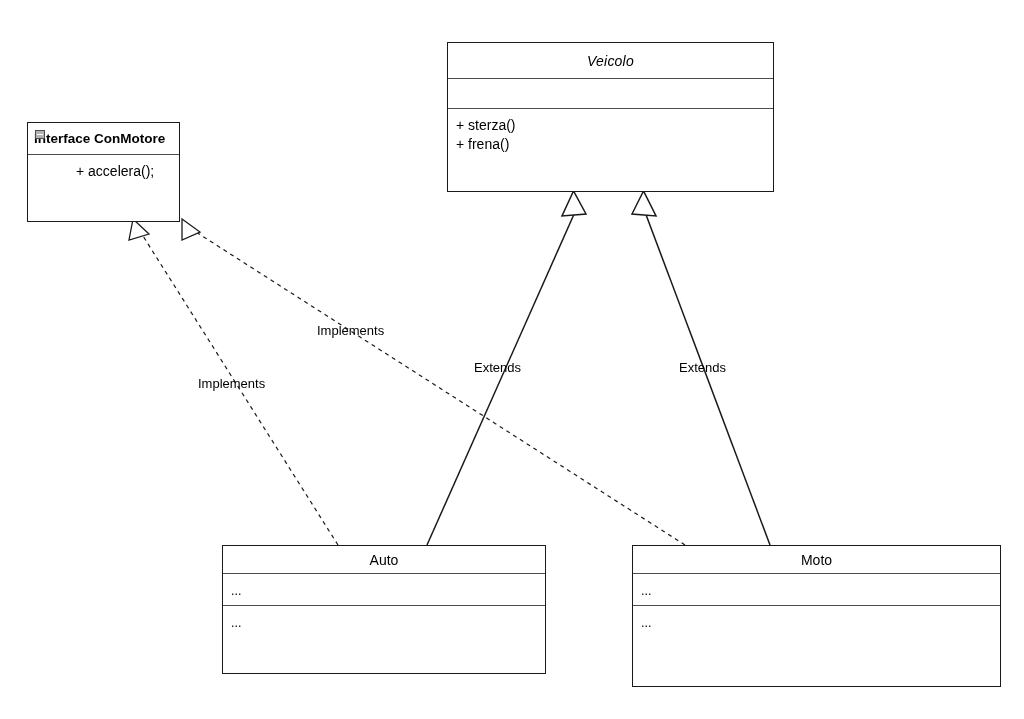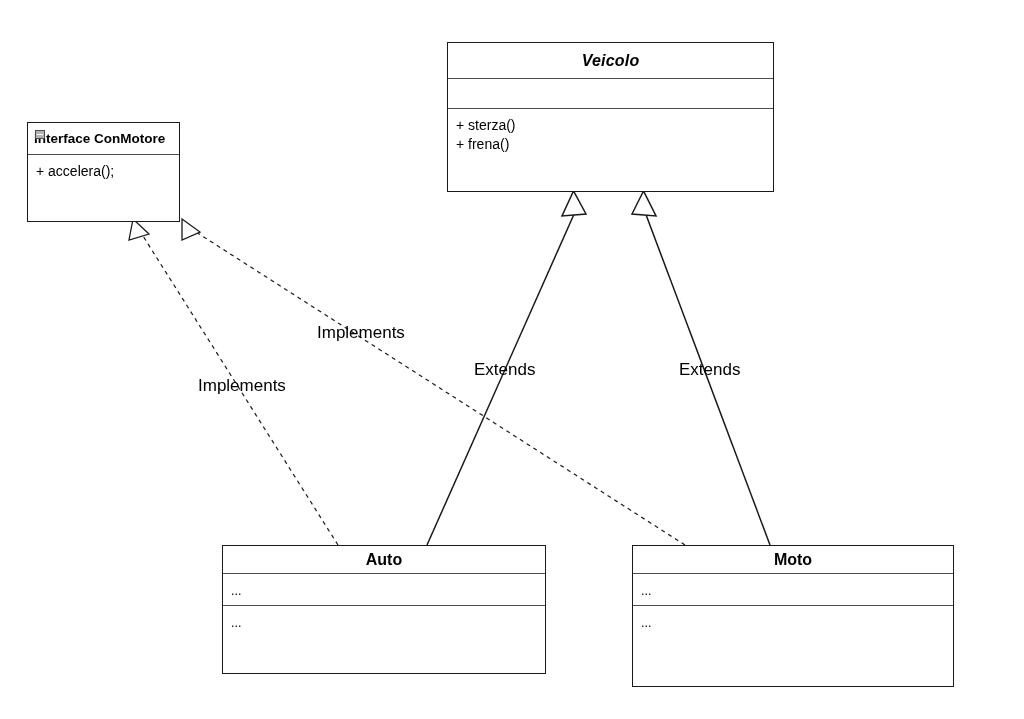--- a/index.html
+++ b/index.html
@@ -35,22 +35,22 @@
   }
   .compartment {
     box-sizing: border-box;
     position: relative;
   }
   .compartment.divided {
     border-bottom: 1.2px solid #4d4d4d;
   }
   .cls-title {
     text-align: center;
-    font-weight: bold;
-    font-size: 16px;
+    font-weight: normal;
+    font-size: 14px;
     color: #000000;
     line-height: 1;
     display: flex;
     align-items: center;
     justify-content: center;
   }
   .cls-title.italic {
     font-style: italic;
     letter-spacing: 0.2px;
   }
@@ -88,21 +88,21 @@
     padding: 7px 0 0 8px;
     line-height: 1.35;
     white-space: pre-line;
   }
   .members.dots {
     padding-top: 9px;
     font-size: 12.5px;
   }
   .edge-label {
     position: absolute;
-    font-size: 17px;
+    font-size: 13px;
     color: #000000;
     white-space: nowrap;
     background: transparent;
     line-height: 1;
   }
 </style>
 </head>
 <body>
 
 <div id="canvas">
@@ -143,28 +143,28 @@
     <div class="compartment divided" style="height:30px;"></div>
     <div class="compartment members" style="height:81px;">+ sterza()
 + frena()</div>
   </div>
 
   <div class="uml-box" style="left:27px; top:122px; width:153px; height:100px;">
     <div class="compartment divided iface-title" style="height:32px;">
       <span class="iface-icon"></span>
       <span>Interface ConMotore</span>
     </div>
-    <div class="compartment members" style="height:66px;">+ accelera();</div>
+    <div class="compartment members" style="height:66px;margin-left:40px;">+ accelera();</div>
   </div>
 
   <div class="uml-box" style="left:222px; top:545px; width:324px; height:129px;">
     <div class="compartment divided cls-title" style="height:28px;">Auto</div>
     <div class="compartment divided members dots" style="height:32px;">...</div>
     <div class="compartment members dots" style="height:80px;">...</div>
   </div>
 
-  <div class="uml-box" style="left:632px; top:545px; width:322px; height:142px;">
+  <div class="uml-box" style="left:632px; top:545px; width:369px; height:142px;">
     <div class="compartment divided cls-title" style="height:28px;">Moto</div>
     <div class="compartment divided members dots" style="height:32px;">...</div>
     <div class="compartment members dots" style="height:80px;">...</div>
   </div>
 
 </div>
 
 </body></html>

